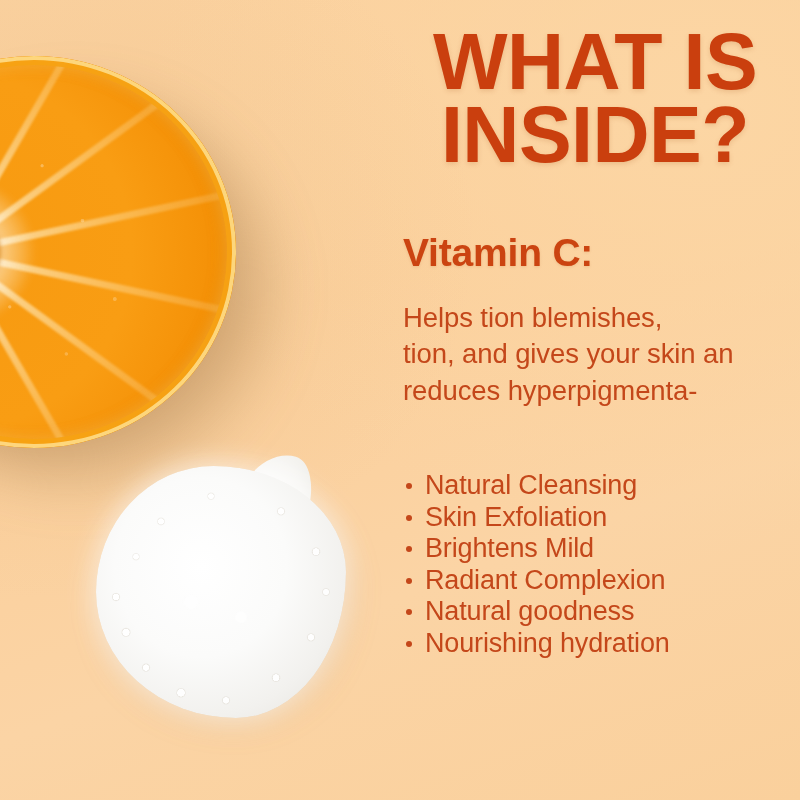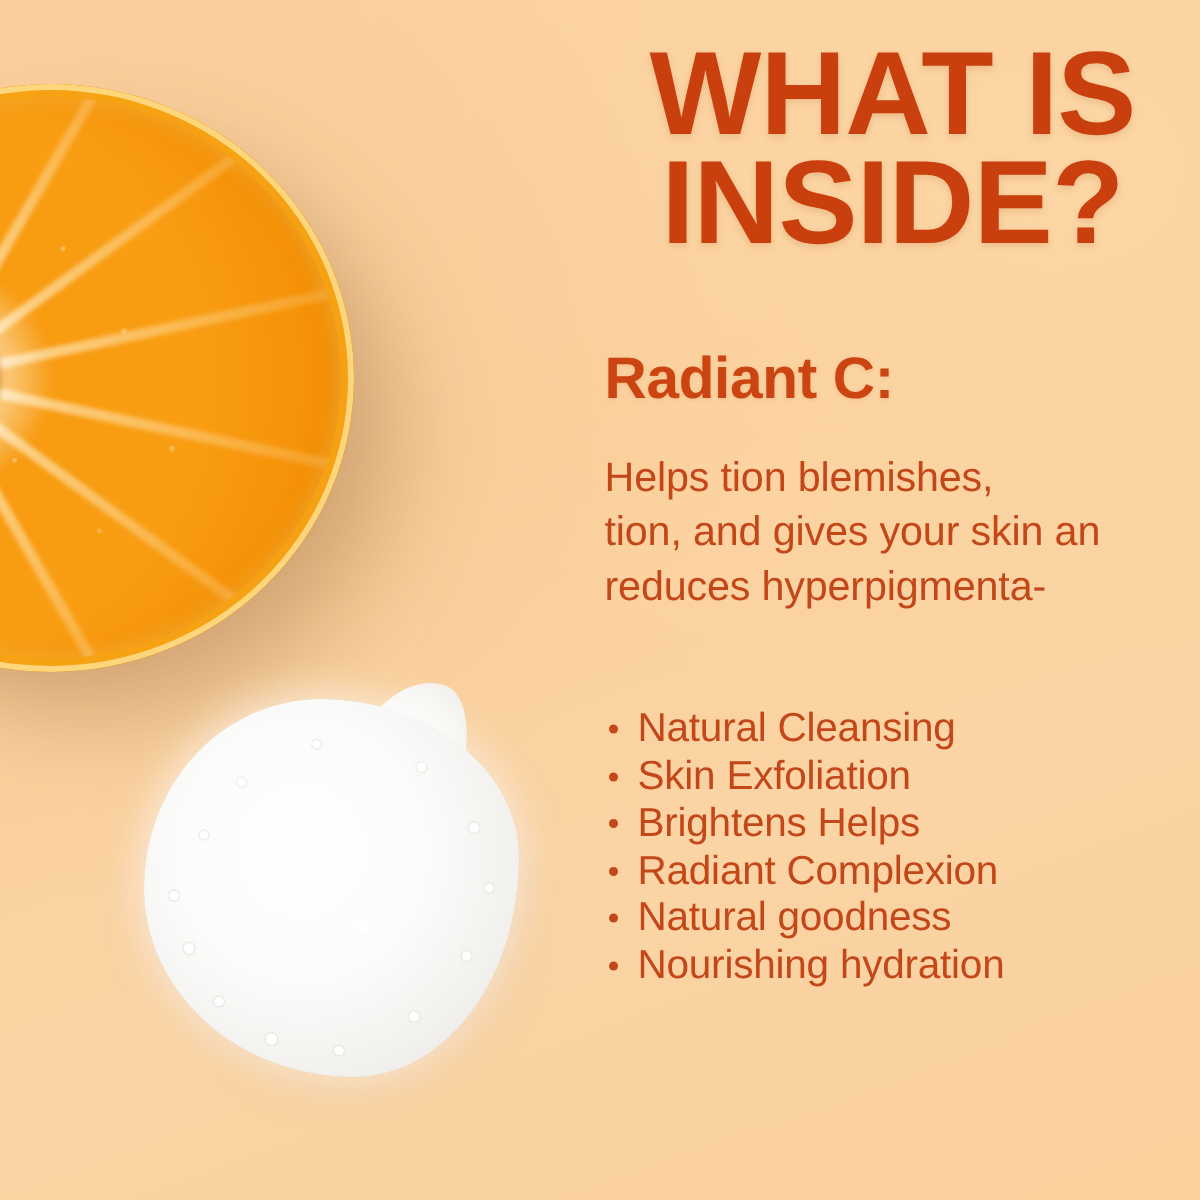--- a/index.html
+++ b/index.html
@@ -318,31 +318,31 @@
     </div>
   </div>
 
   <div class="text-col">
 
     <h1 class="headline">
       <span class="hl-line">WHAT IS</span>
       <span class="hl-line">INSIDE?</span>
     </h1>
 
-    <h2 class="subhead">Radiant C:</h2>
+    <h2 class="subhead">Vitamin C:</h2>
 
     <p class="body-copy">
       <span class="bc-line">Helps tion blemishes,</span>
       <span class="bc-line">tion, and gives your skin an</span>
       <span class="bc-line">reduces hyperpigmenta-</span>
     </p>
 
     <ul class="benefits">
       <li><span class="dot"></span><span>Natural Cleansing</span></li>
       <li><span class="dot"></span><span>Skin Exfoliation</span></li>
-      <li><span class="dot"></span><span>Brightens Helps</span></li>
+      <li><span class="dot"></span><span>Brightens Mild</span></li>
       <li><span class="dot"></span><span>Radiant Complexion</span></li>
       <li><span class="dot"></span><span>Natural goodness</span></li>
       <li><span class="dot"></span><span>Nourishing hydration</span></li>
     </ul>
 
   </div>
 </div>
 
 </body></html>

